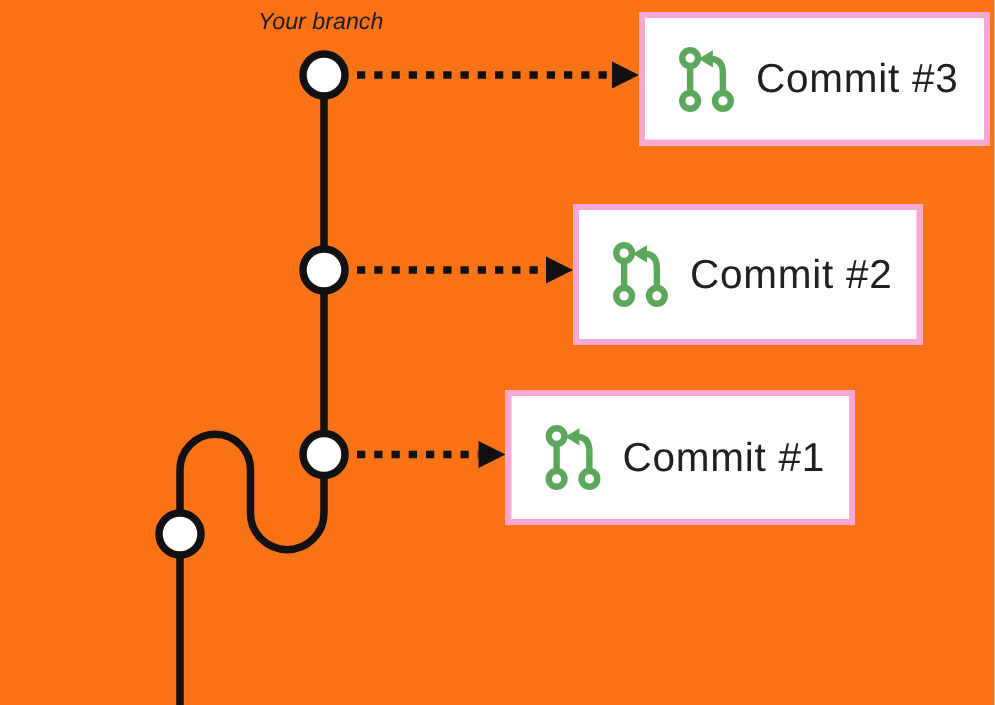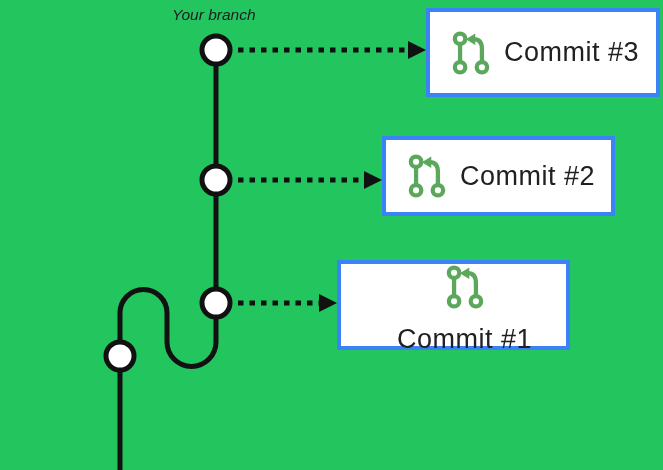--- a/index.html
+++ b/index.html
@@ -5,21 +5,21 @@
   html, body {
     margin: 0;
     padding: 0;
     background: #ffffff;
     font-family: "Liberation Sans", sans-serif;
   }
   .canvas {
     position: relative;
     width: 663px;
     height: 470px;
-    background: #22c55e;
+    background: #f97316;
     overflow: hidden;
   }
   .diagram-svg {
     position: absolute;
     left: 0;
     top: 0;
     width: 663px;
     height: 470px;
   }
   .branch-label {
@@ -35,29 +35,29 @@
     top: 6px;
   }
   .label-base-branch {
     left: 6px;
     top: 347px;
   }
   .commit-box {
     position: absolute;
     box-sizing: border-box;
     background: #ffffff;
-    border: 4px solid #3b82f6;
+    border: 4px solid #f9a8d4;
     display: flex;
     align-items: center;
     padding-left: 22px;
     gap: 14px;
   }
   .commit-box-3 { left: 426px; top: 8px;   width: 234px; height: 89px; }
-  .commit-box-2 { left: 382px; top: 136px; width: 233px; height: 80px; }
-  .commit-box-1 { left: 337px; top: 260px; width: 233px; height: 90px; flex-direction: column; }
+  .commit-box-2 { left: 382px; top: 136px; width: 233px; height: 94px; }
+  .commit-box-1 { left: 337px; top: 260px; width: 233px; height: 90px; }
   .commit-label {
     font-size: 27px;
     letter-spacing: 0.5px;
     color: #202020;
     white-space: nowrap;
   }
   .pr-icon {
     width: 38px;
     height: 46px;
     flex: 0 0 auto;

